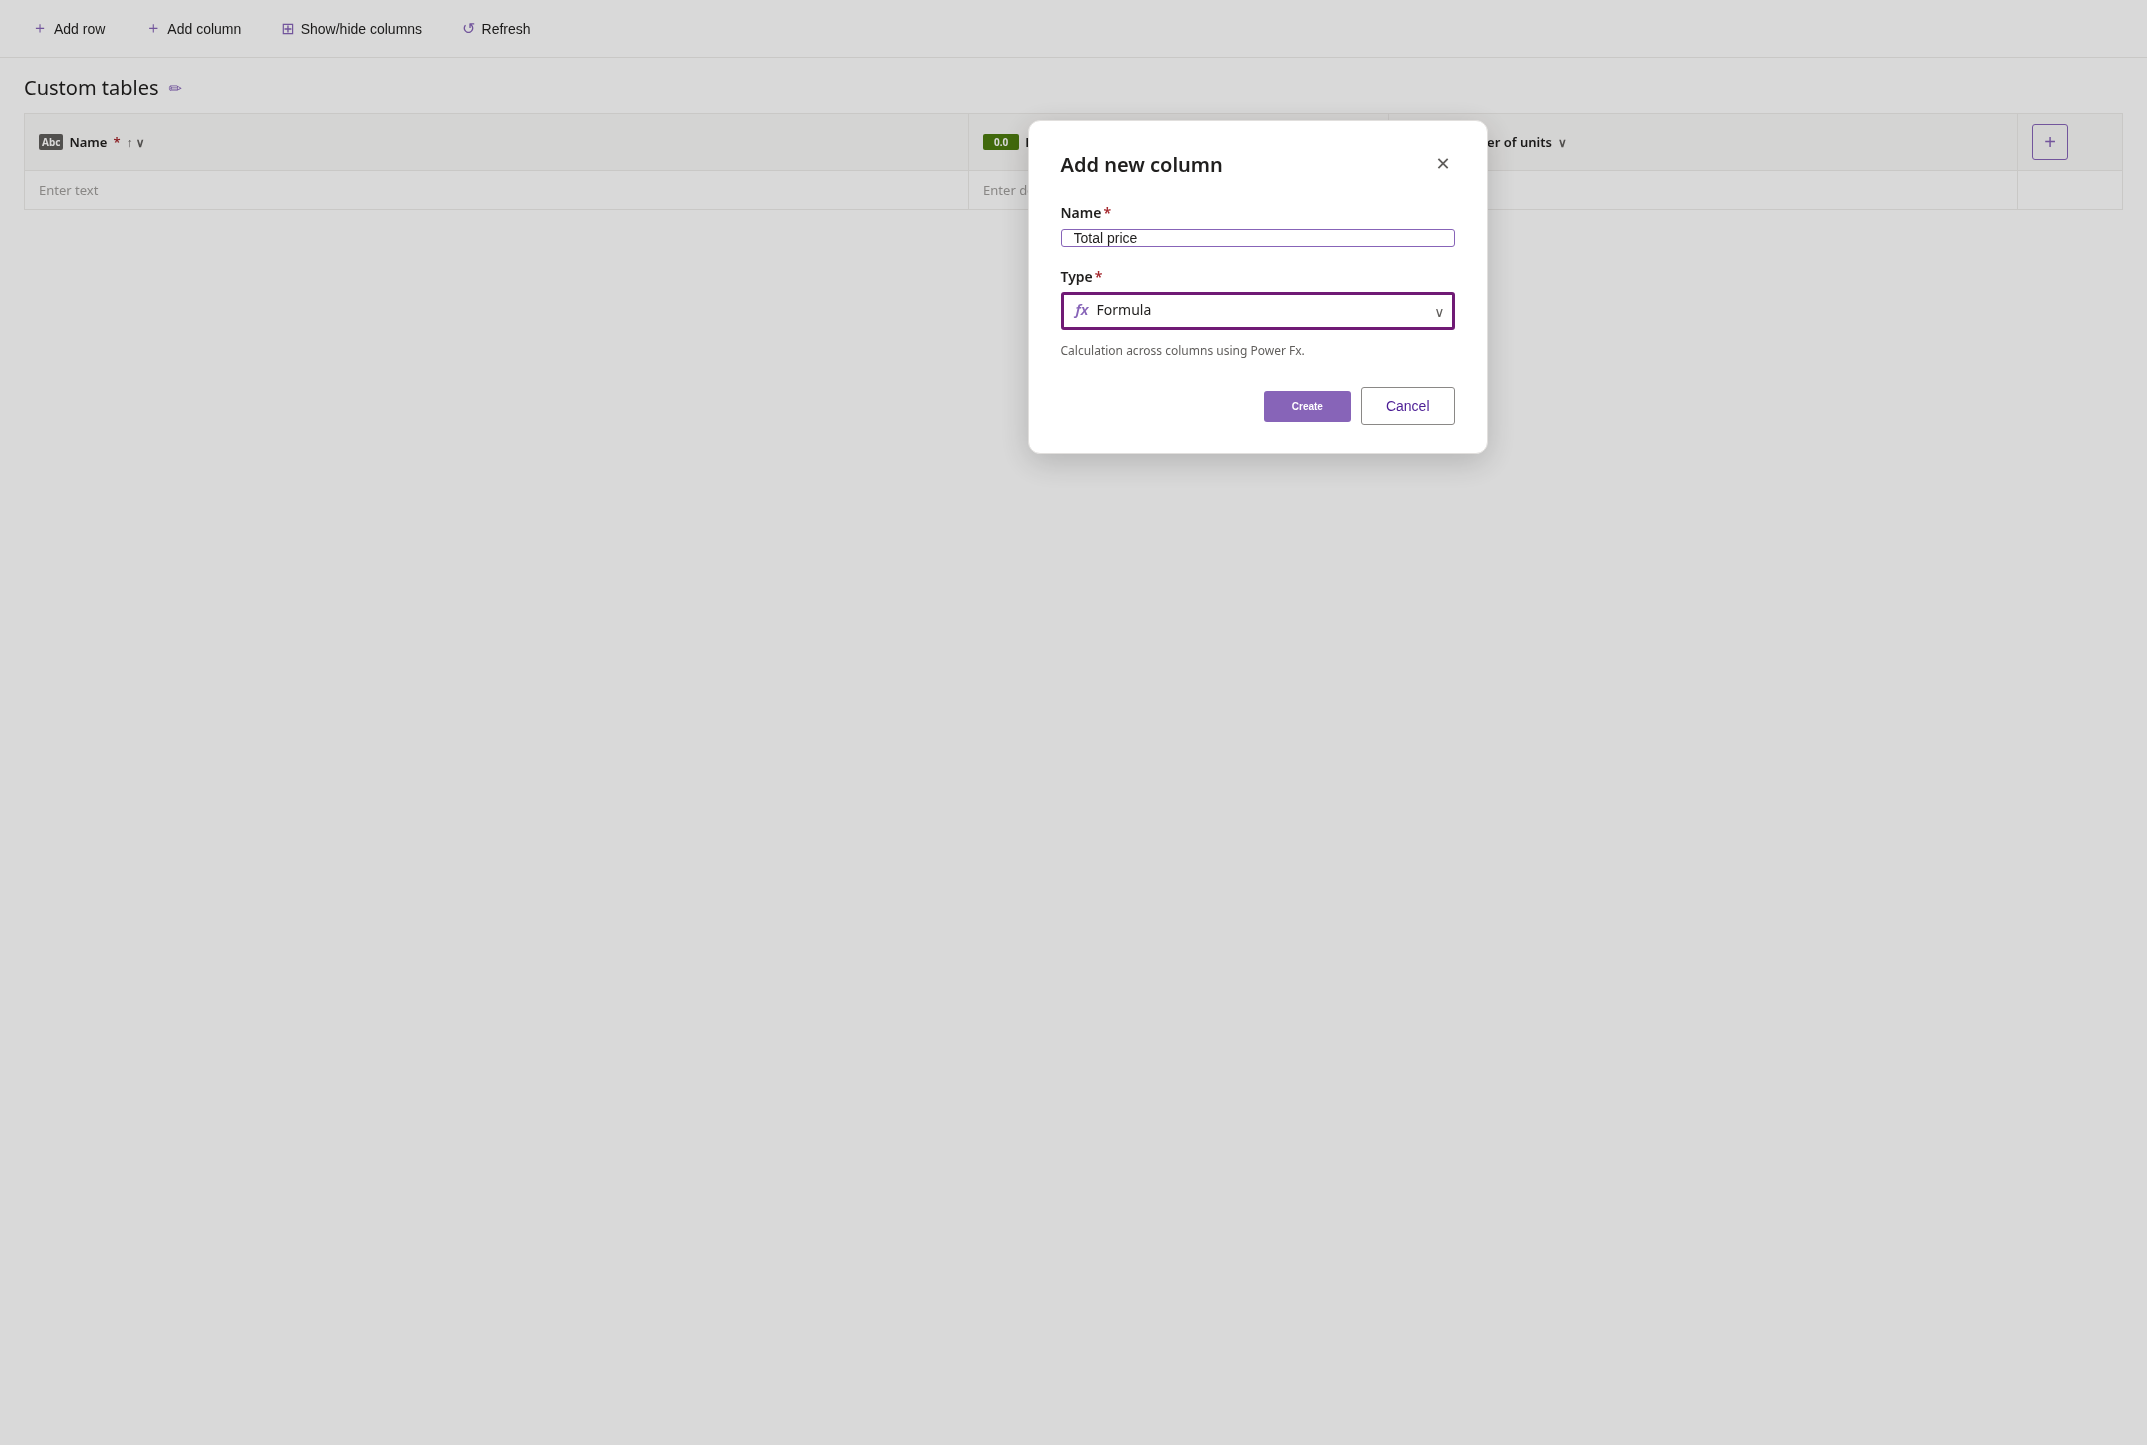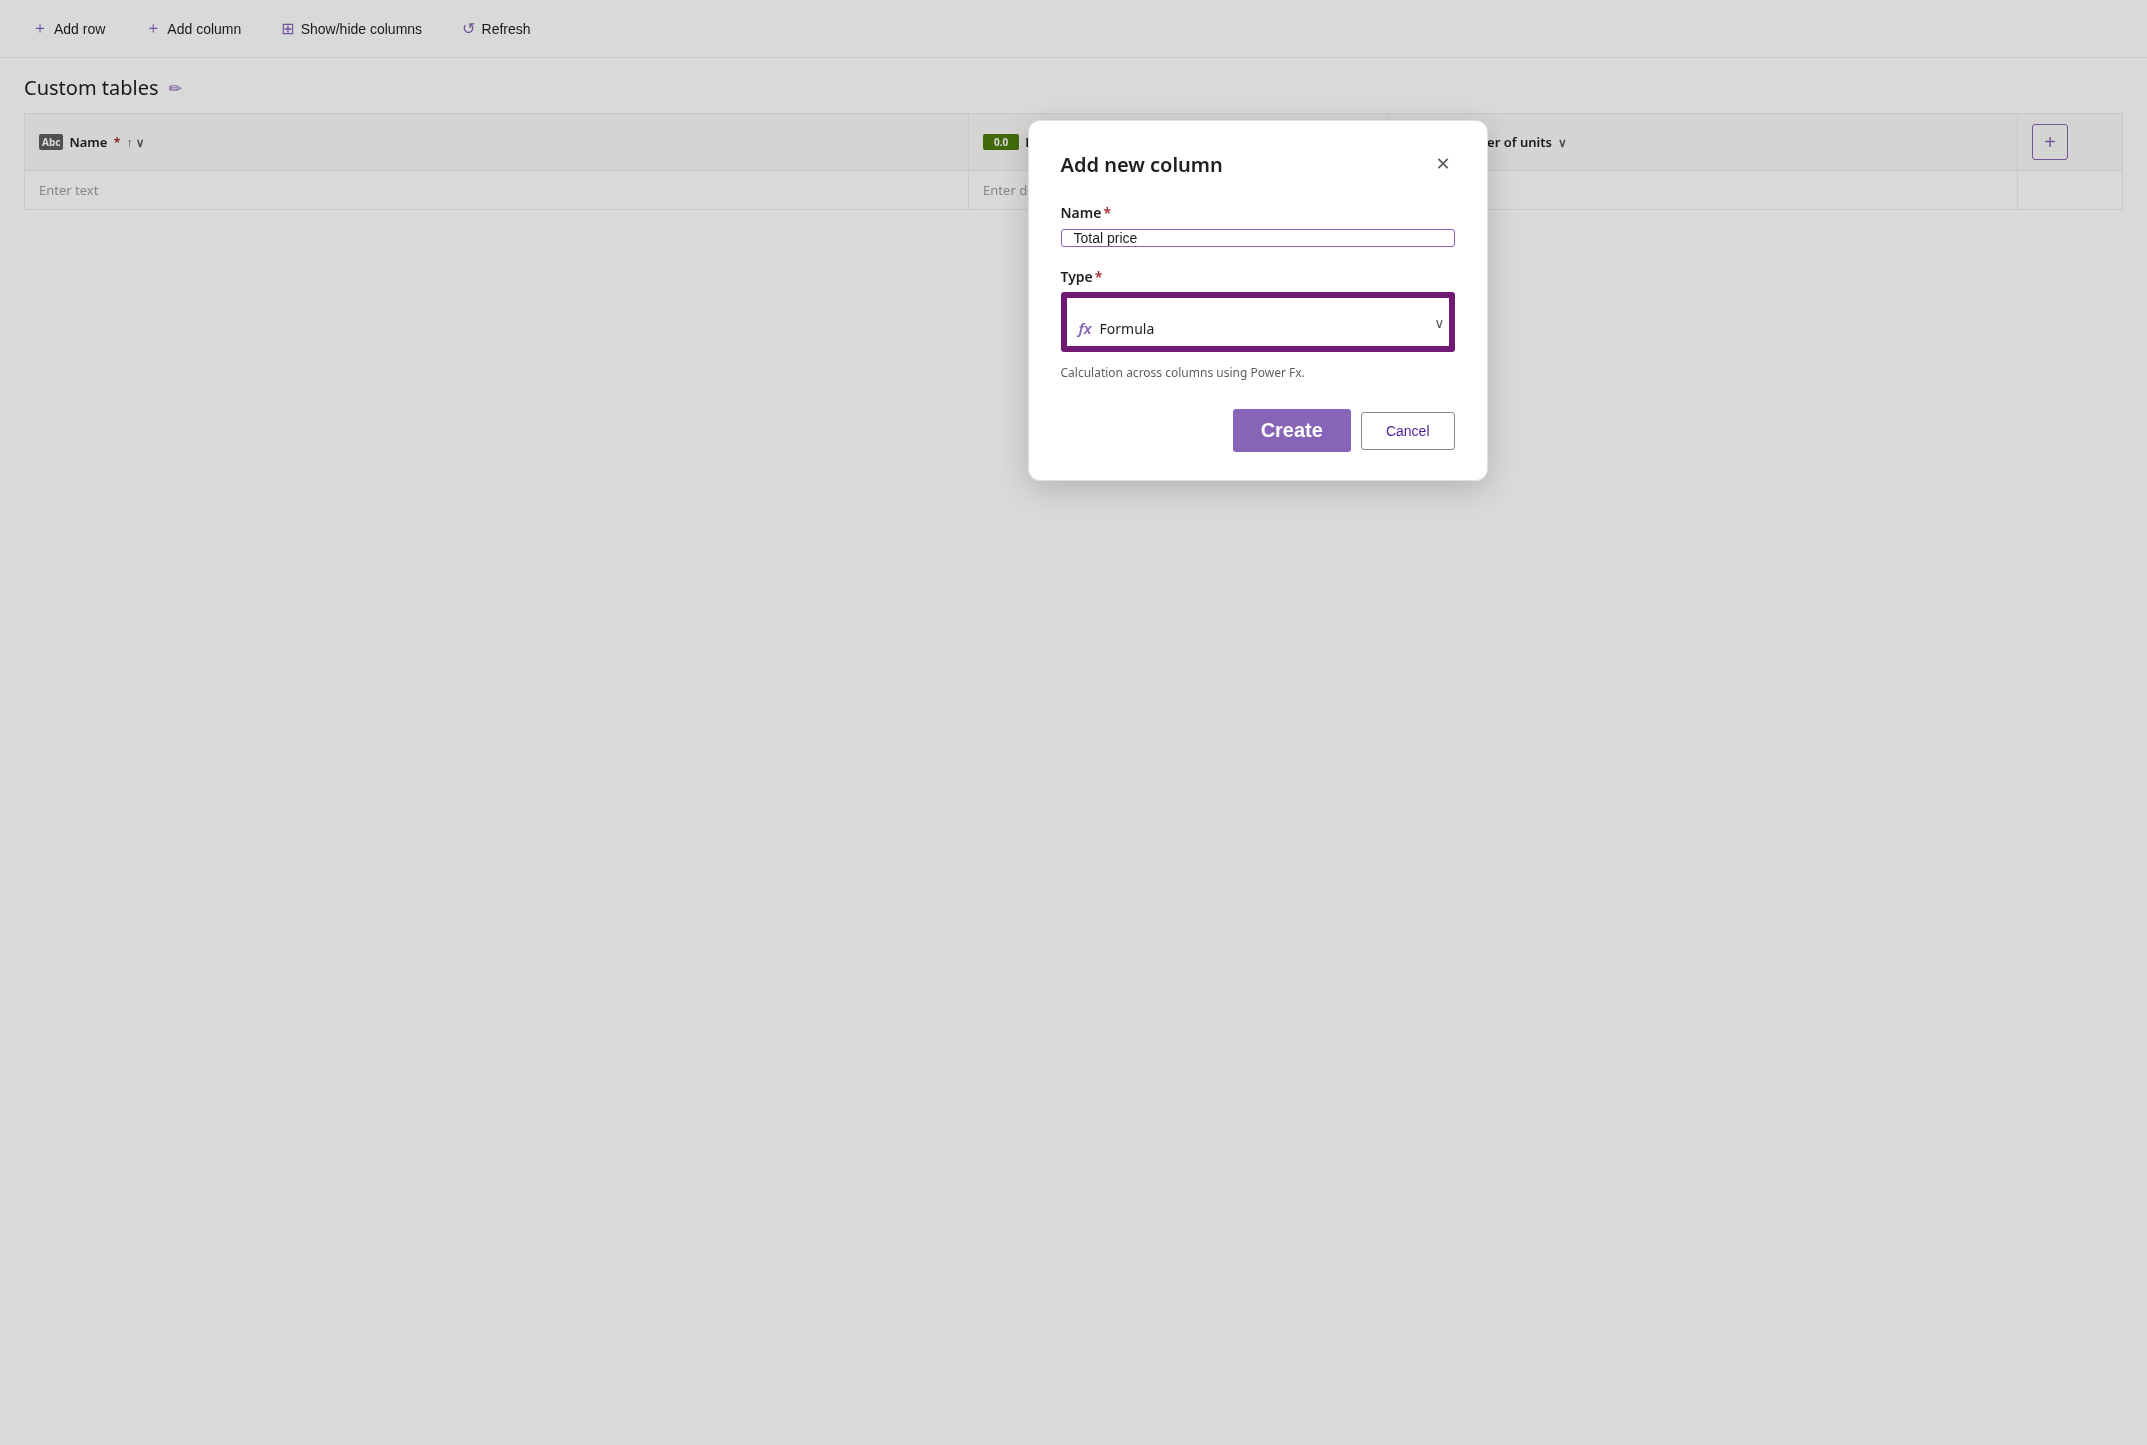--- a/index.html
+++ b/index.html
@@ -186,22 +186,22 @@
       border-radius: 3px;
       font-size: 14px;
       color: #201f1e;
       outline: none;
     }
     .select-wrapper {
       position: relative;
     }
     .select-wrapper .select-display {
       width: 100%;
-      padding: 20px 38px 8px 12px;
-      border: 6px solid #701a75;
+      padding: 4px 38px 8px 12px;
+      border: 3px solid #701a75;
       border-radius: 3px;
       font-size: 14px;
       color: #201f1e;
       background: #fff;
       cursor: pointer;
       display: flex;
       align-items: center;
       gap: 8px;
       user-select: none;
     }
@@ -248,21 +248,21 @@
       justify-content: flex-end;
       gap: 10px;
       margin-top: 28px;
     }
     .btn-create {
       background: #8764b8;
       color: #ffffff;
       border: none;
       border-radius: 3px;
       padding: 10px 28px;
-      font-size: 20px;
+      font-size: 10px;
       font-weight: 600;
       cursor: pointer;
     }
     .btn-cancel {
       background: #ffffff;
       color: #4c1d95;
       border: 1px solid #8a8886;
       border-radius: 3px;
       padding: 10px 24px;
       font-size: 14px;

